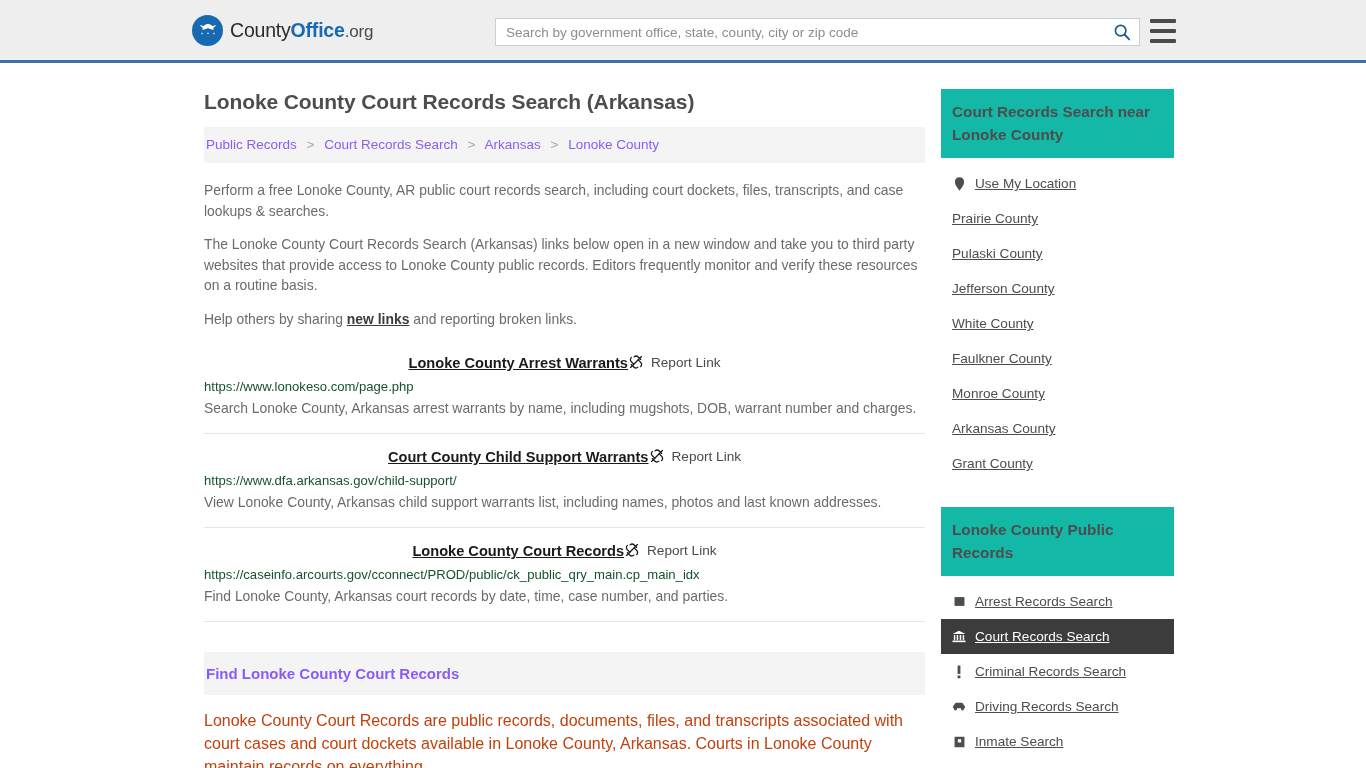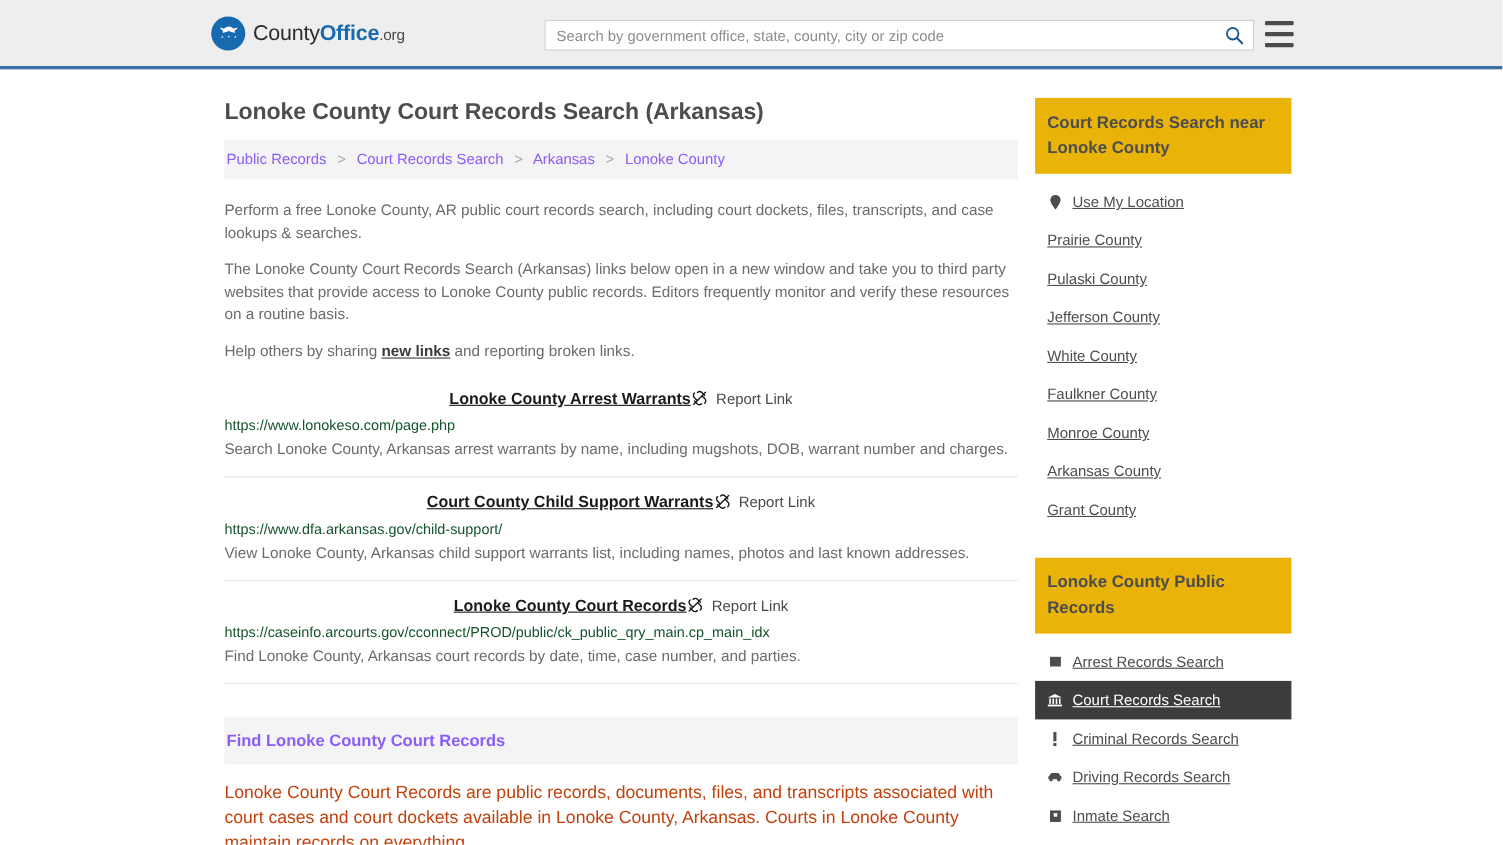--- a/index.html
+++ b/index.html
@@ -41,21 +41,21 @@
   }
   .logo-mark svg { display: block; }
   .logo-text {
     font-size: 19.5px;
     letter-spacing: -0.2px;
     white-space: nowrap;
     font-family: "Liberation Sans", sans-serif;
   }
   .logo-text .t-county { color: #2b2b2b; }
   .logo-text .t-office { color: #1769b0; font-weight: bold; }
-  .logo-text .t-org { color: #4a4a4a; font-size: 14px; }
+  .logo-text .t-org { color: #4a4a4a; font-size: 17px; }
 
   .search-wrap {
     position: absolute;
     left: 495px;
     top: 18px;
     width: 645px;
     height: 28px;
     background: #ffffff;
     border: 1px solid #cfcfcf;
     display: flex;
@@ -213,21 +213,21 @@
   .find-body {
     font-size: 16px;
     line-height: 23px;
     color: #c2410c;
     margin: 14px 0 0 0;
   }
 
   
   .side-card { margin-top: 26px; }
   .side-head {
-    background: #eab308;
+    background: #14b8a6;
     font-size: 15.3px;
     font-weight: bold;
     color: #4d4d4f;
     line-height: 23px;
     padding: 11px 12px 12px 11px;
     margin: 0;
   }
   .side-list { list-style: none; margin: 0; padding: 8px 0 0 0; }
   .side-list li { margin: 0; }
   .side-link {

